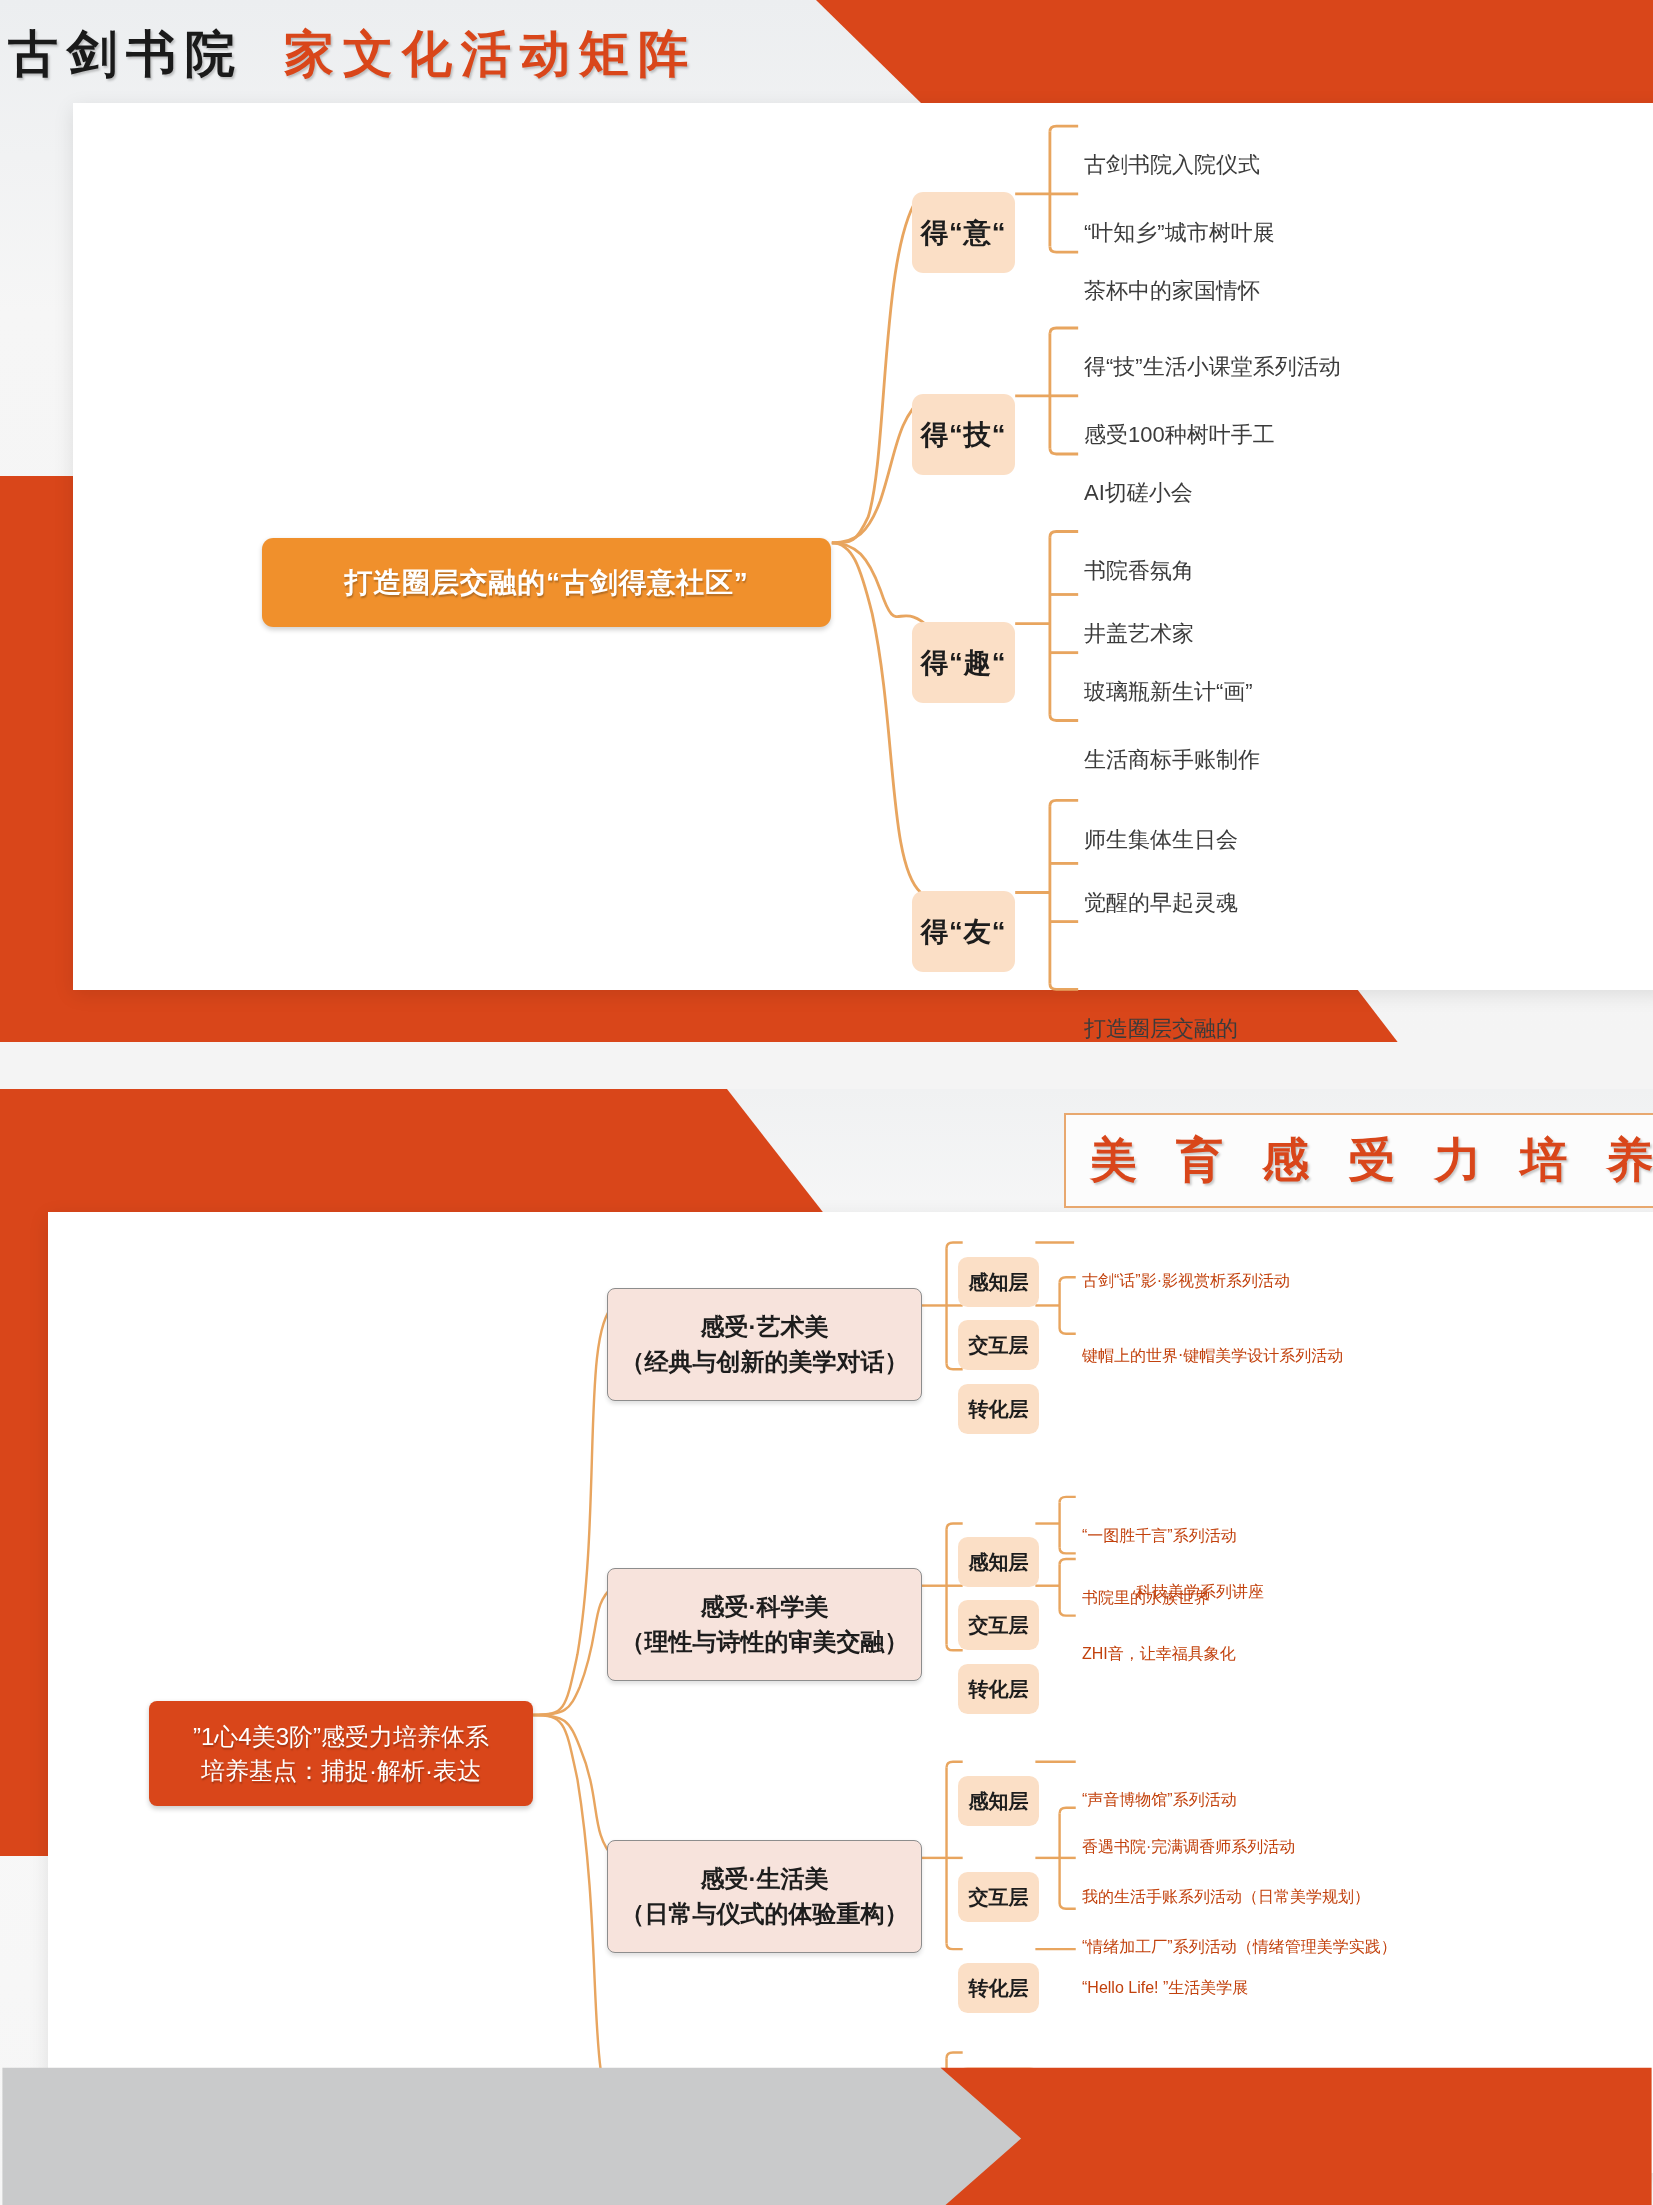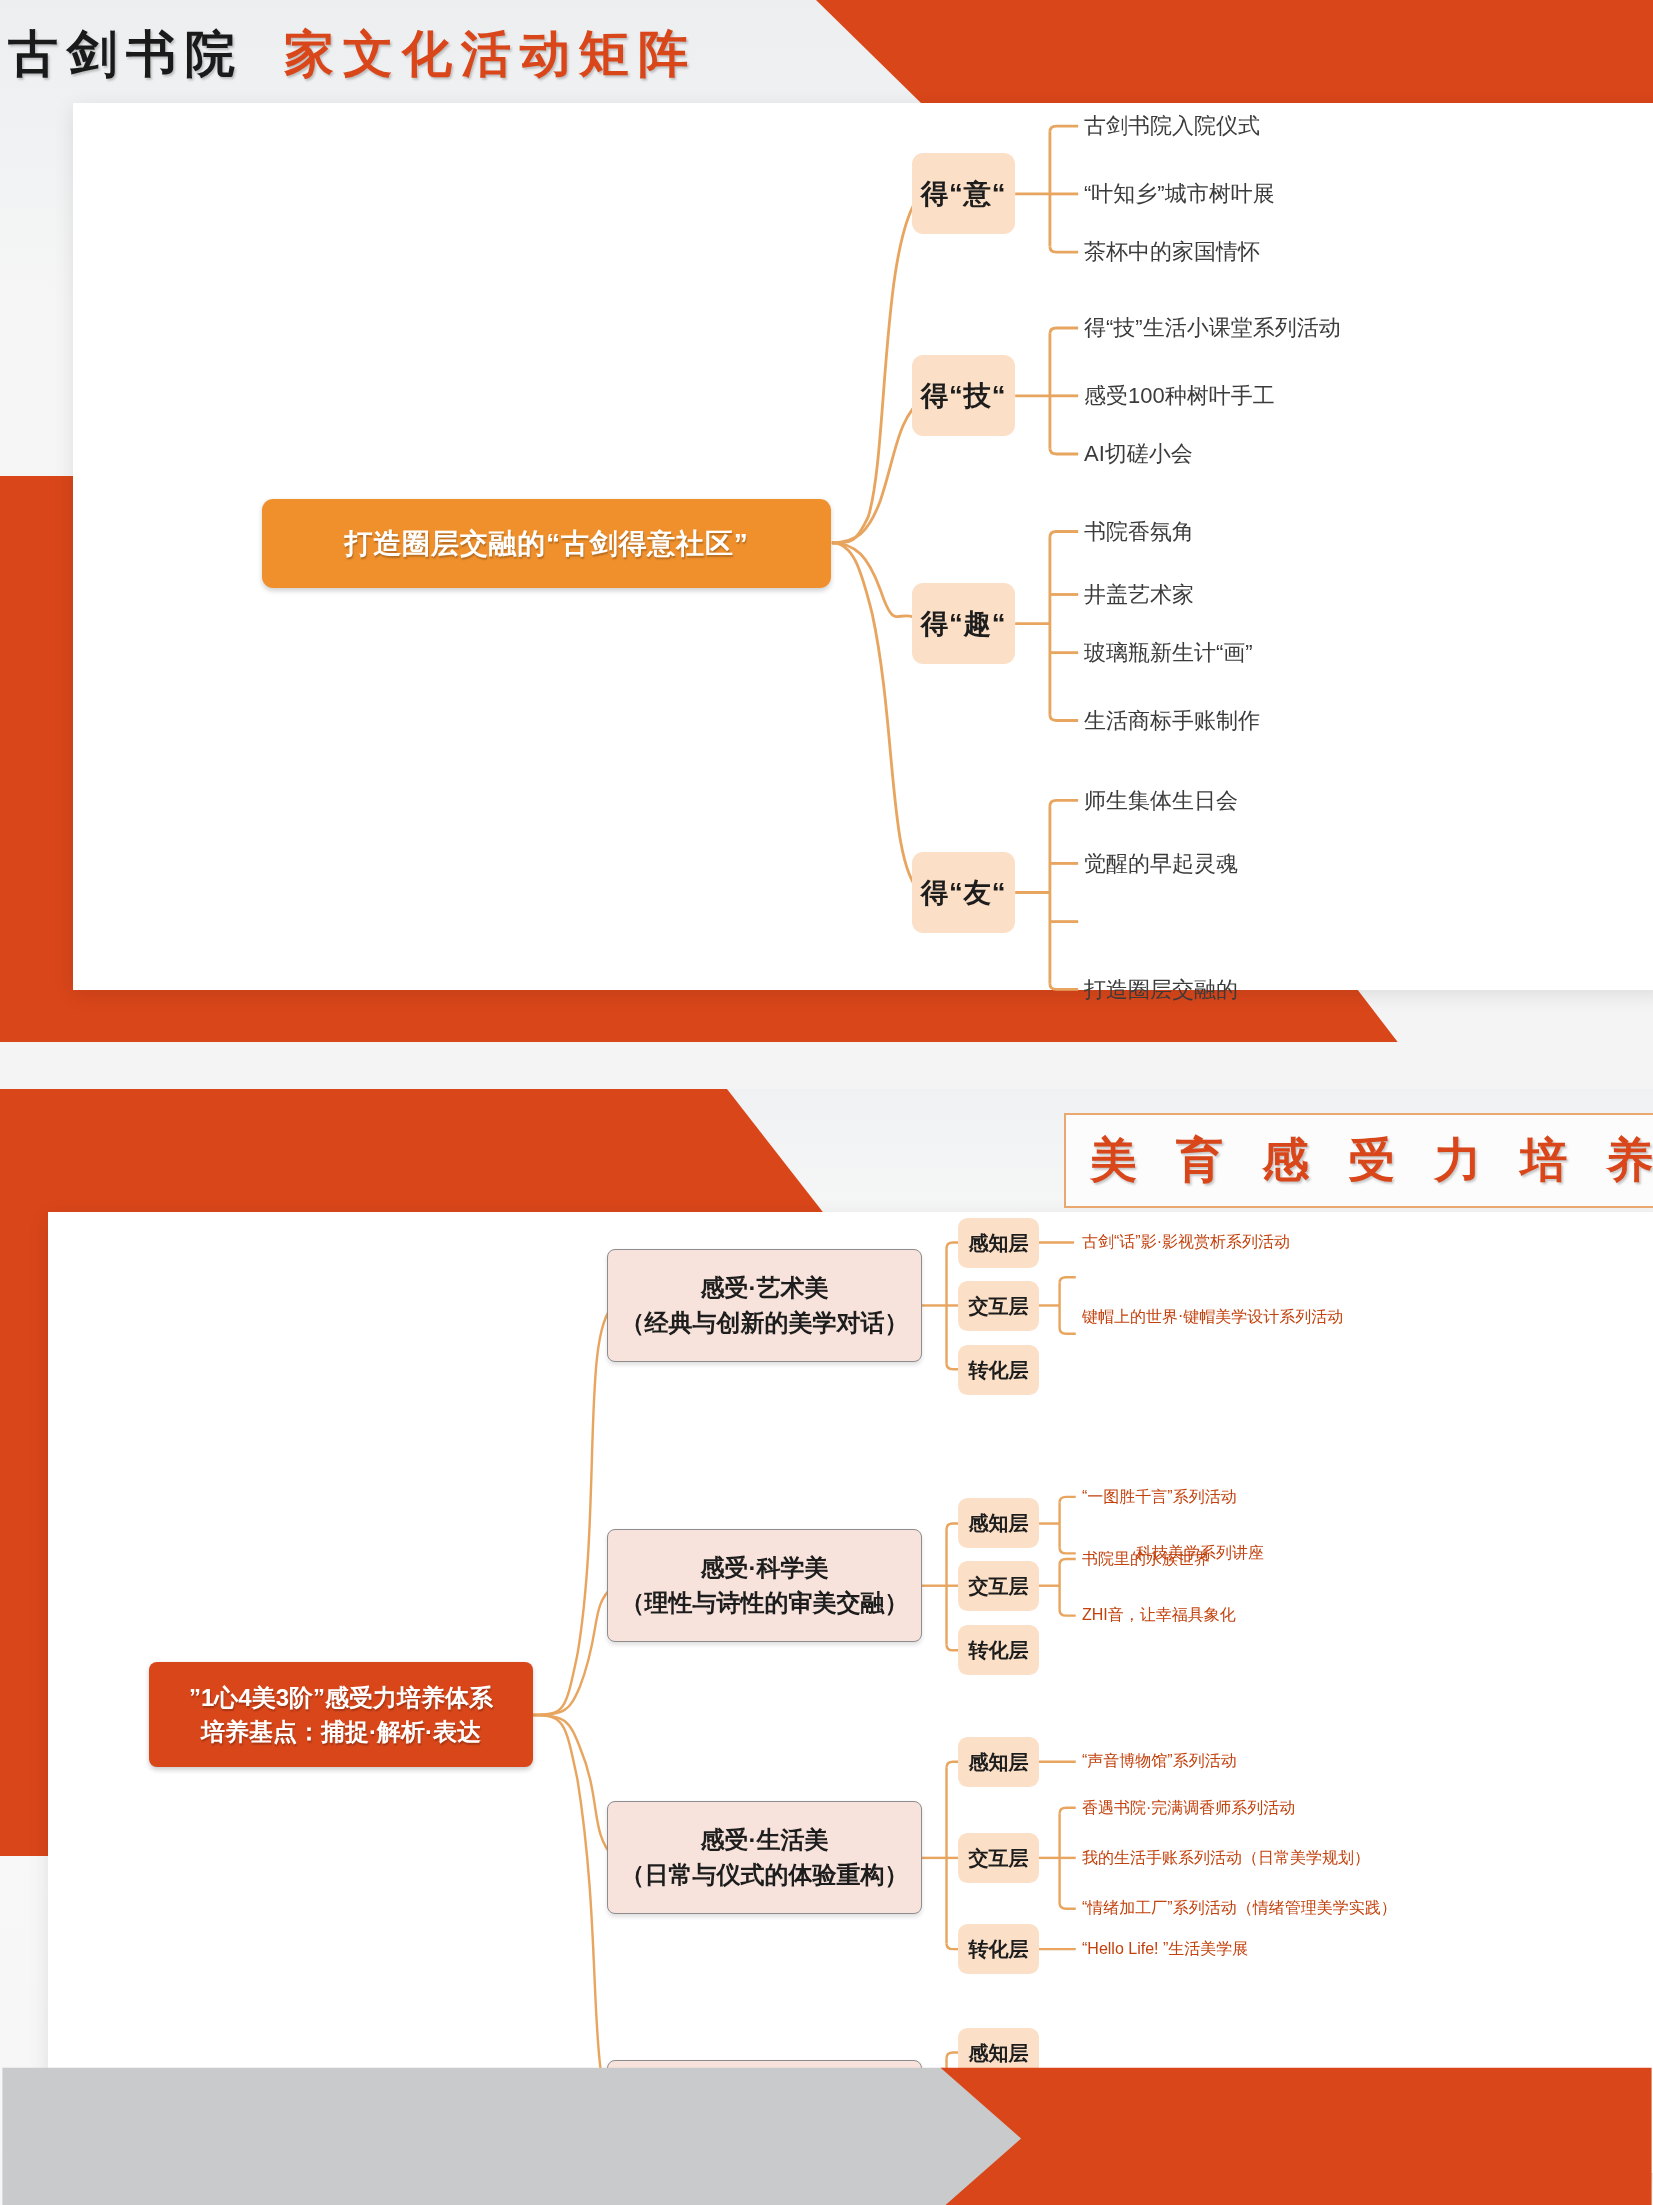--- a/index.html
+++ b/index.html
@@ -55,37 +55,37 @@
   .s2-card { position:absolute; left:48px; top:123px; width:1615px; height:961px;
      background:#ffffff; box-shadow:0 4.8px 19.4px rgba(0,0,0,.10); }
   .s2-chev { position:absolute; left:0px; top:969px; width:1654px; height:153px;
      z-index:5; }
 
   
   .mm { position:absolute; inset:0; }
   svg.links { position:absolute; left:0; top:0; overflow:visible; pointer-events:none; }
 
   .node { position:absolute; display:flex; align-items:center; justify-content:center;
-          text-align:center; }
+          text-align:center;margin-top:39px; }
 
   
   .root1 { background:#f0902c; color:#ffffff; border-radius:11.3px;
      font-size:28px; font-weight:bold; letter-spacing:0.8px;
      box-shadow:0 2.4px 5.7px rgba(0,0,0,.18);
      text-shadow:0.8px 1.6px 1.6px rgba(0,0,0,.25); }
   
   .br1 { background:#fbdfc6; color:#1d1d1d; border-radius:11.3px;
      font-size:27.5px; font-weight:bold; letter-spacing:0.8px; }
   
   .leaf1 { font-size:22px; color:#3b3b3b; white-space:nowrap;
      justify-content:flex-start; }
 
   
   .root2 { background:#d9461a; color:#ffffff; border-radius:8px;
-     font-size:24px; font-weight:bold; line-height:1.38;
+     font-size:24px; font-weight:normal; line-height:1.38;
      box-shadow:0 2.4px 5.7px rgba(0,0,0,.20);
      text-shadow:0.8px 1.6px 1.6px rgba(0,0,0,.25); flex-direction:column; }
   
   .br2 { background:#f7e3dc; color:#1d1d1d; border:1.6px solid #8d8d8d;
      border-radius:8px; font-size:24px; font-weight:bold; line-height:1.42;
      flex-direction:column; box-shadow:0 2.4px 4px rgba(0,0,0,.12); }
   
   .lyr2 { background:#fbdfc6; color:#1d1d1d; border-radius:9.7px;
      font-size:20px; font-weight:bold; }
   

